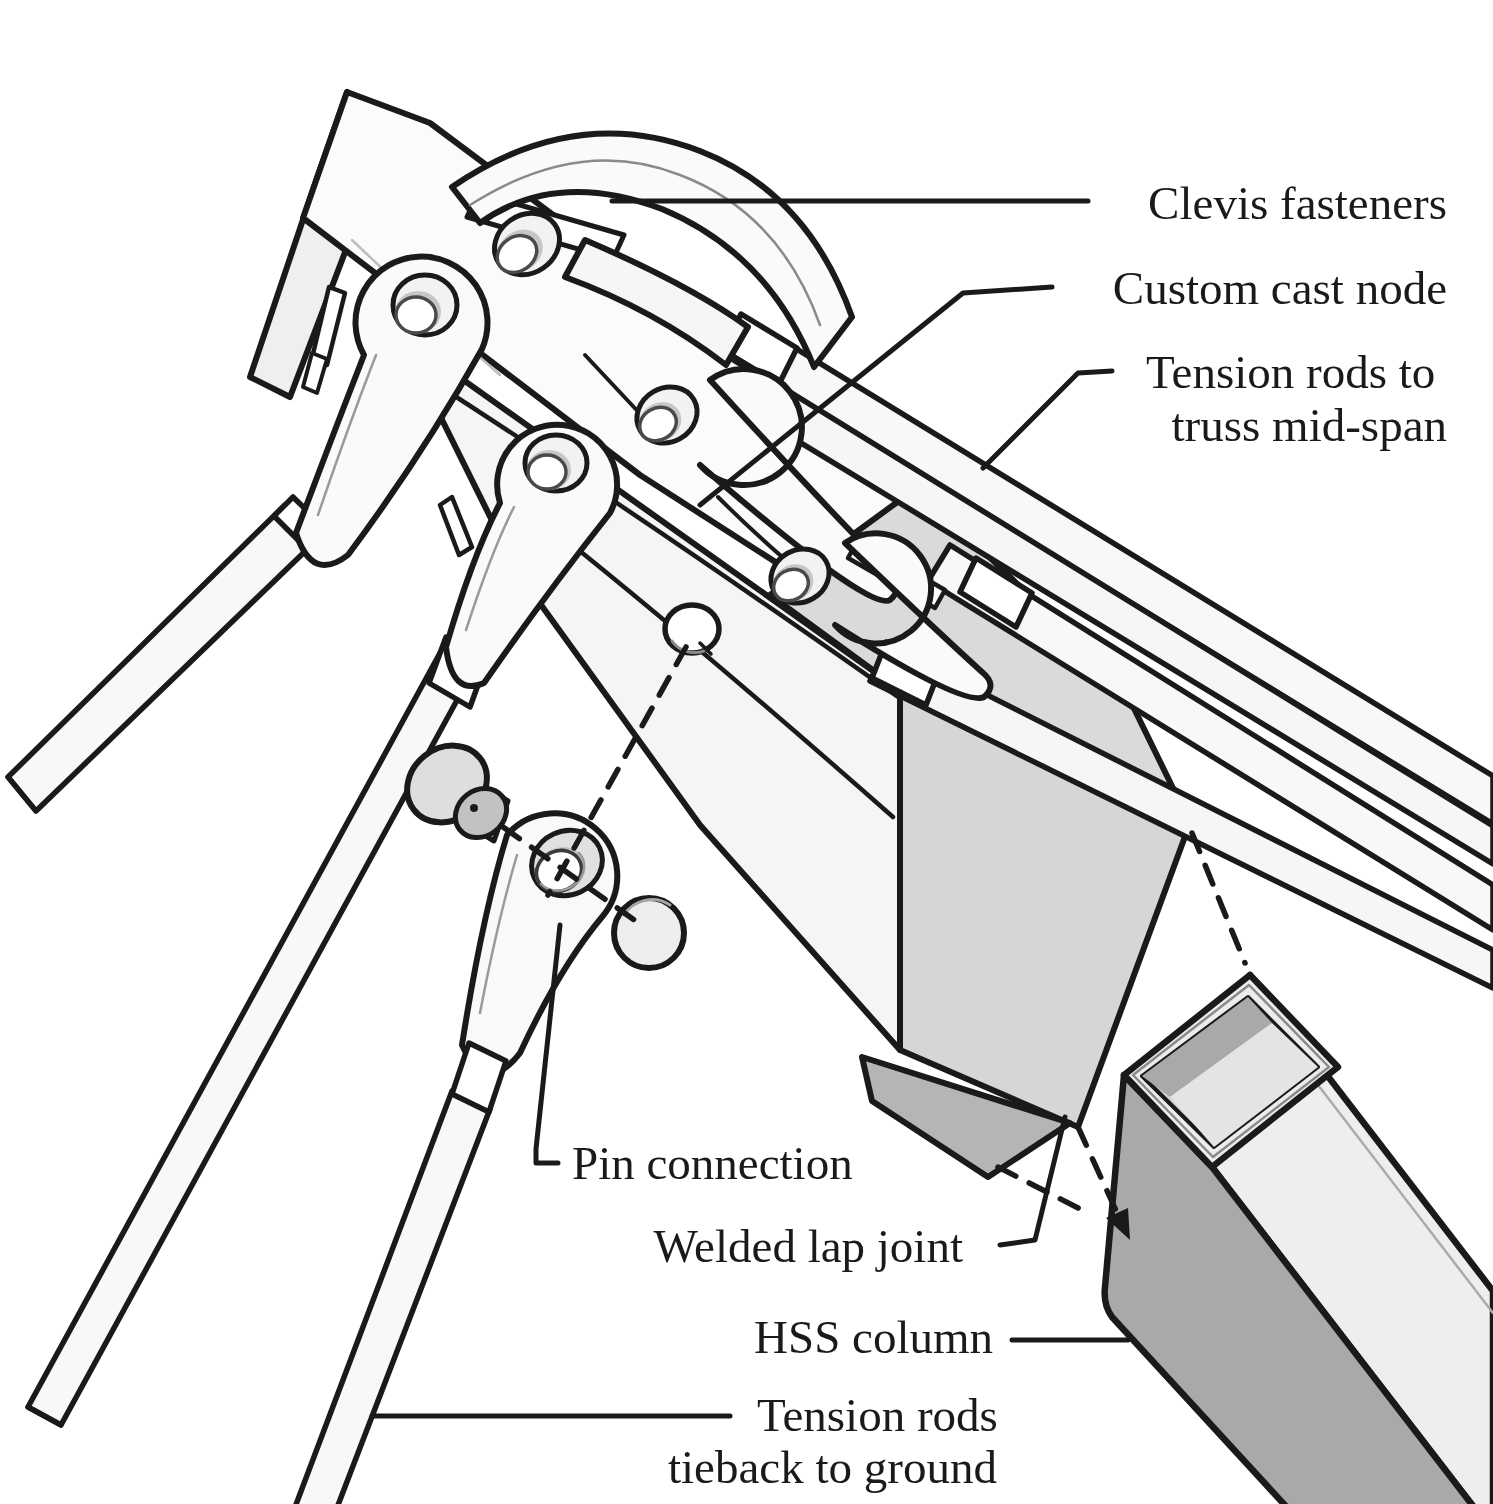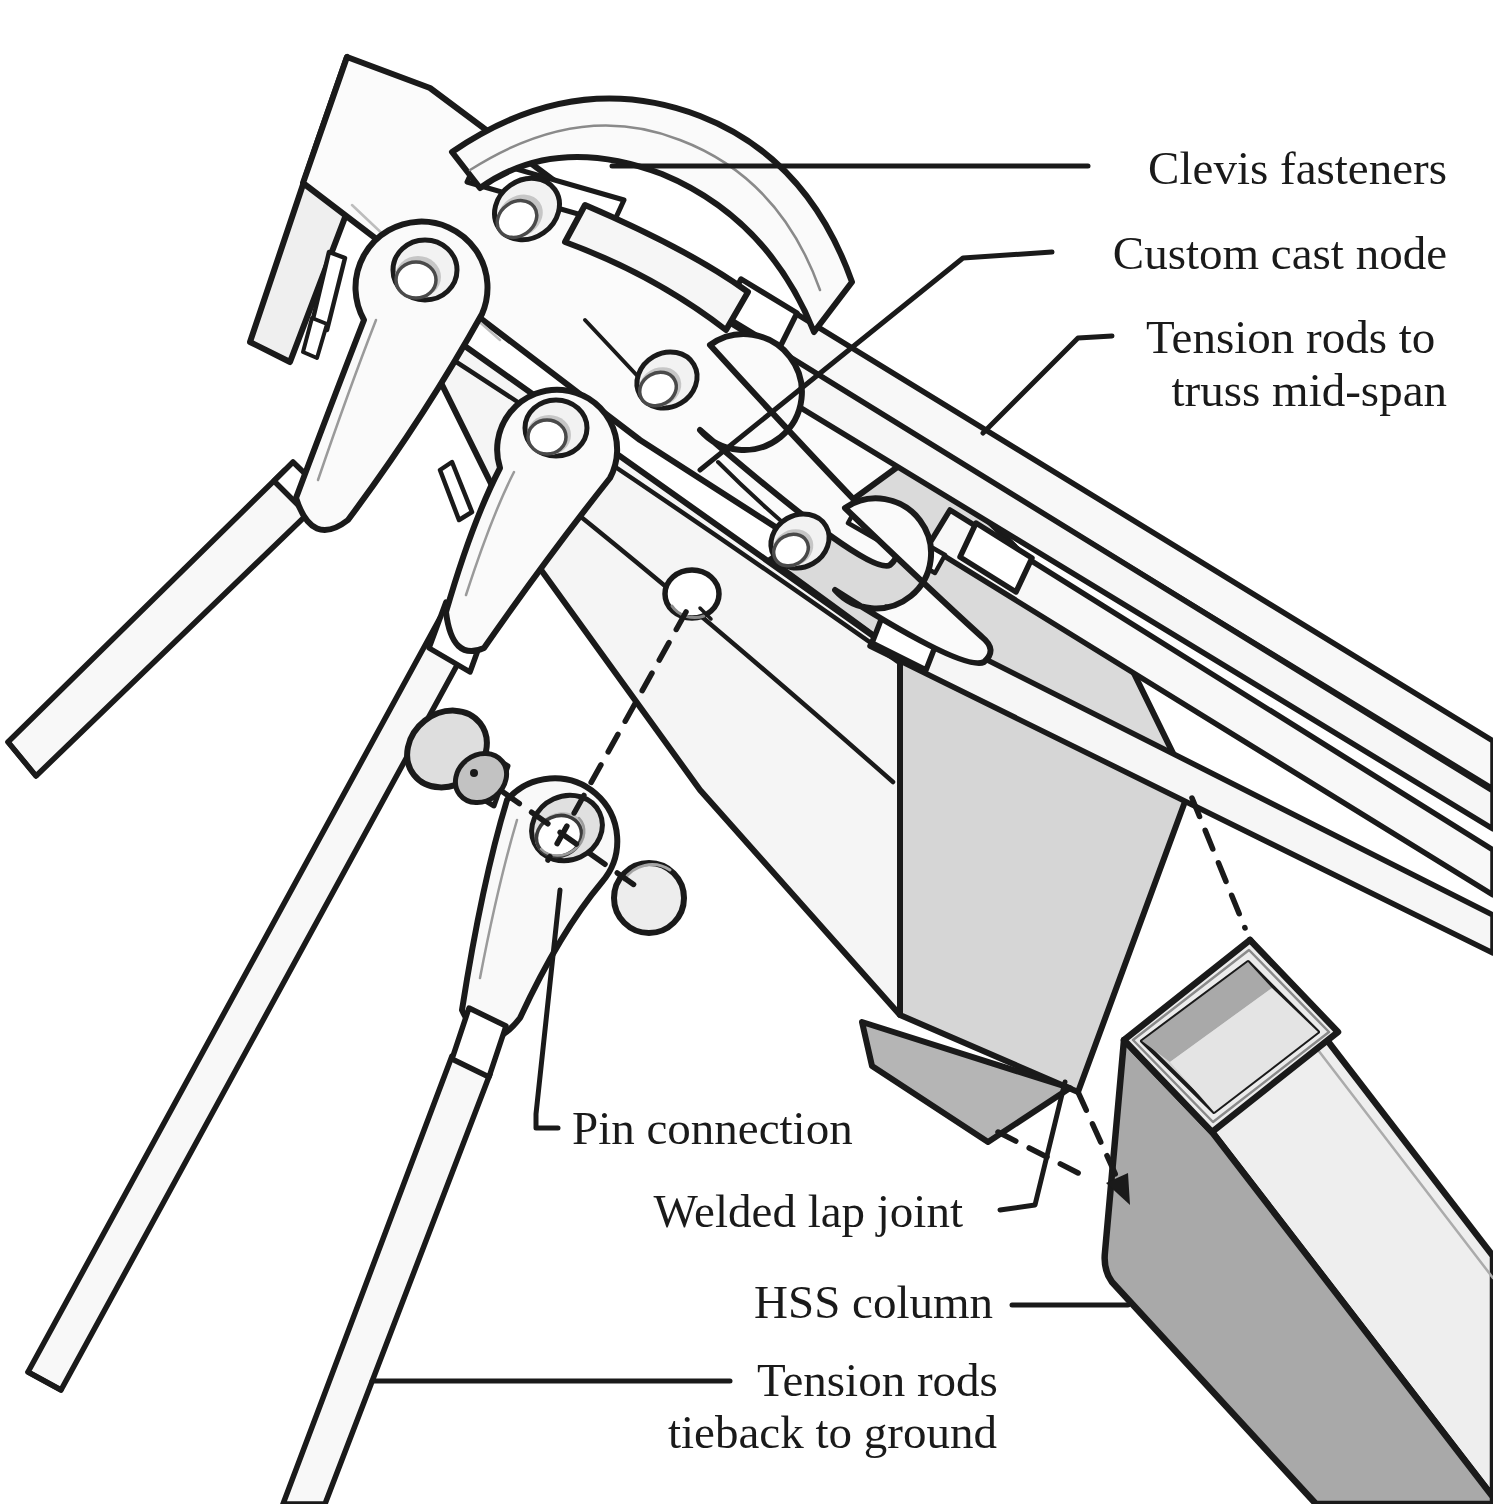--- a/index.html
+++ b/index.html
@@ -1,17 +1,17 @@
 <!DOCTYPE html>
 <html><head>
 <meta charset="utf-8">
 <style>
   html,body{margin:0;padding:0;background:#ffffff;}
   body{width:1493px;height:1504px;overflow:hidden;}
-  .stage{position:relative;width:1493px;height:1096px;background:#ffffff;}
+  .stage{position:relative;width:1493px;height:1096px;background:#ffffff;margin-top:35px;}
   svg{display:block;}
   text{
     font-family:"Liberation Serif","DejaVu Serif",serif;
     font-size:47px;
     fill:#1a1a1a;
   }
   .lbl{letter-spacing:0px;}
 </style>
 </head>
 <body>

